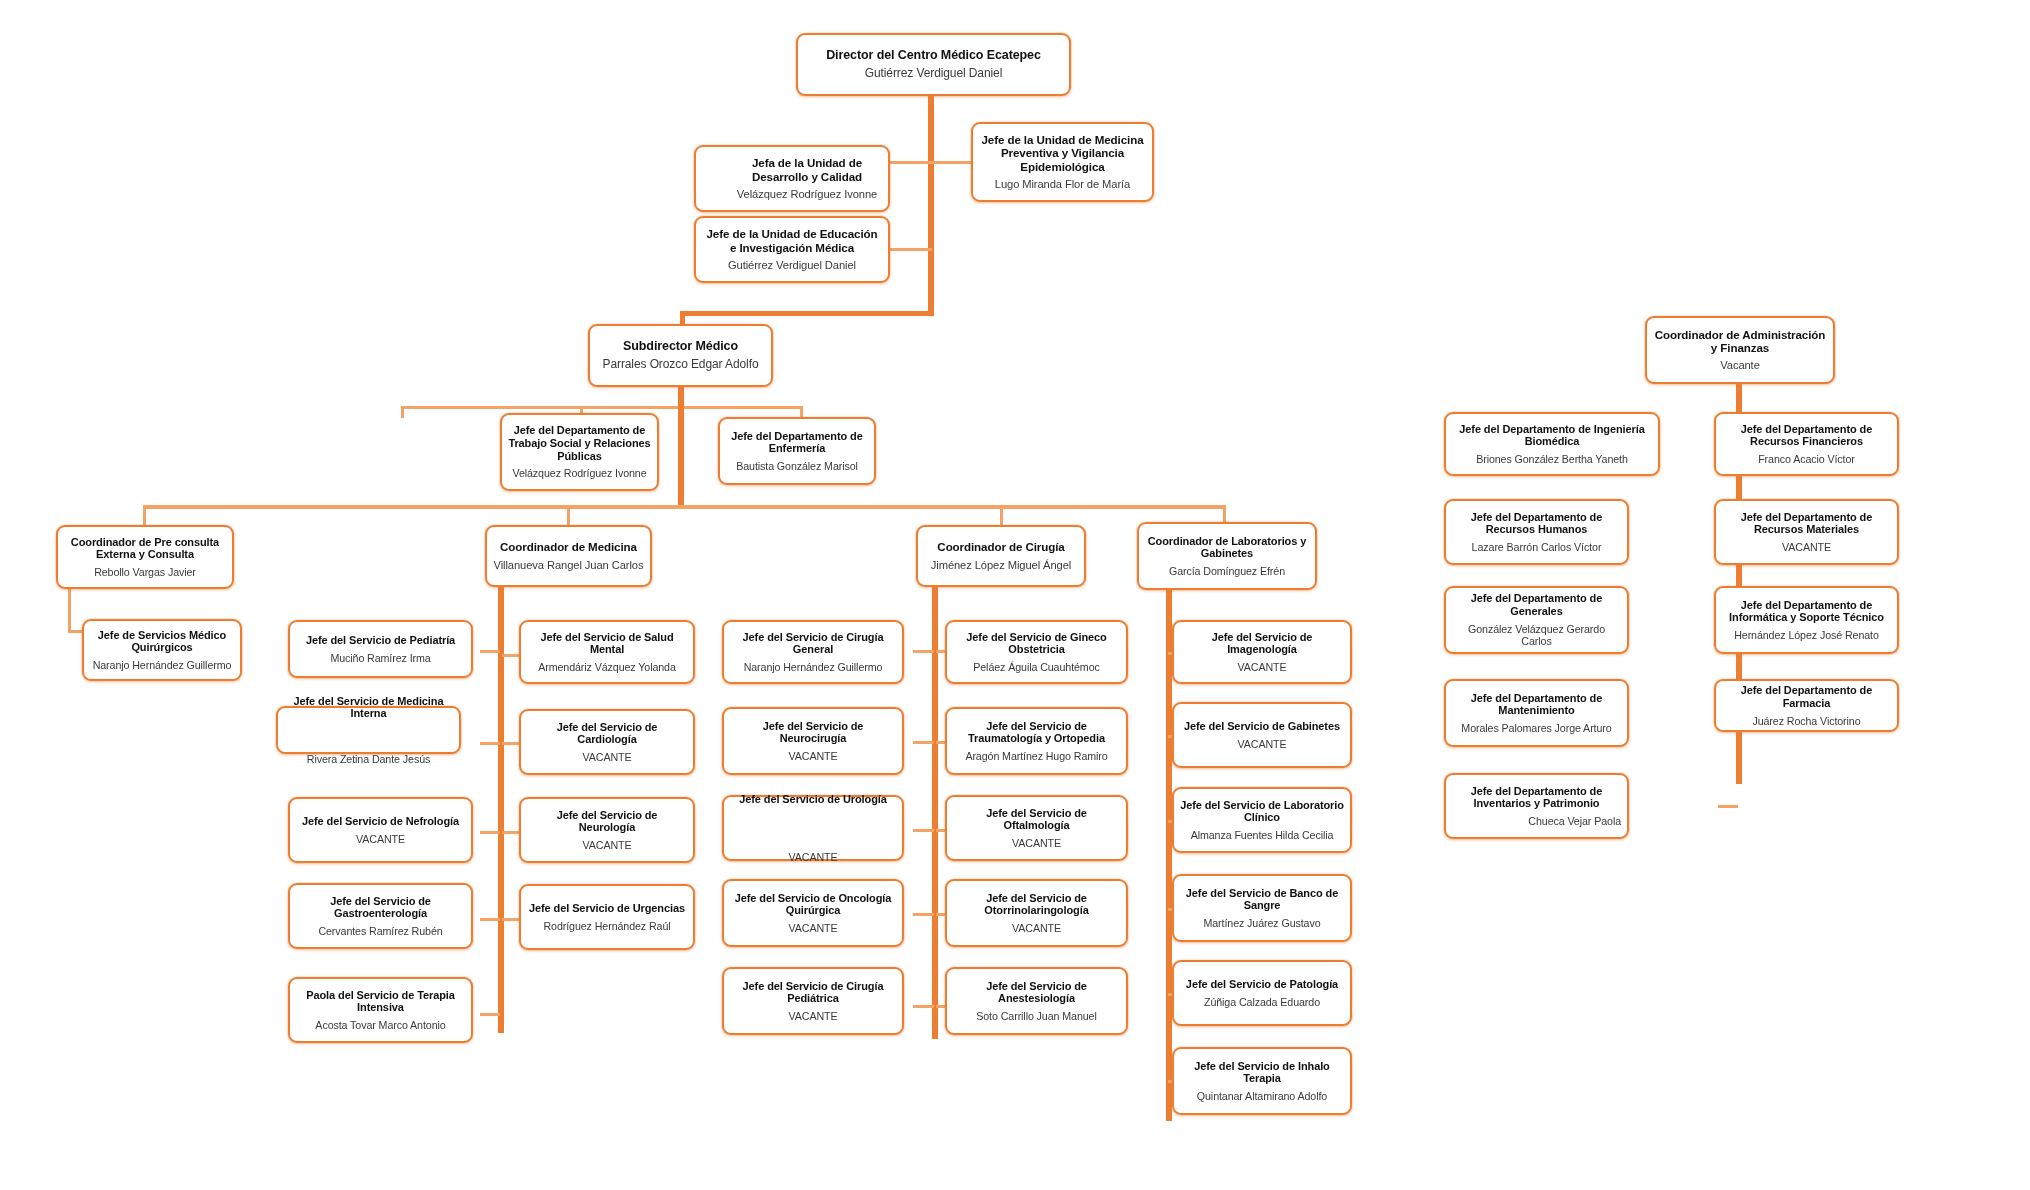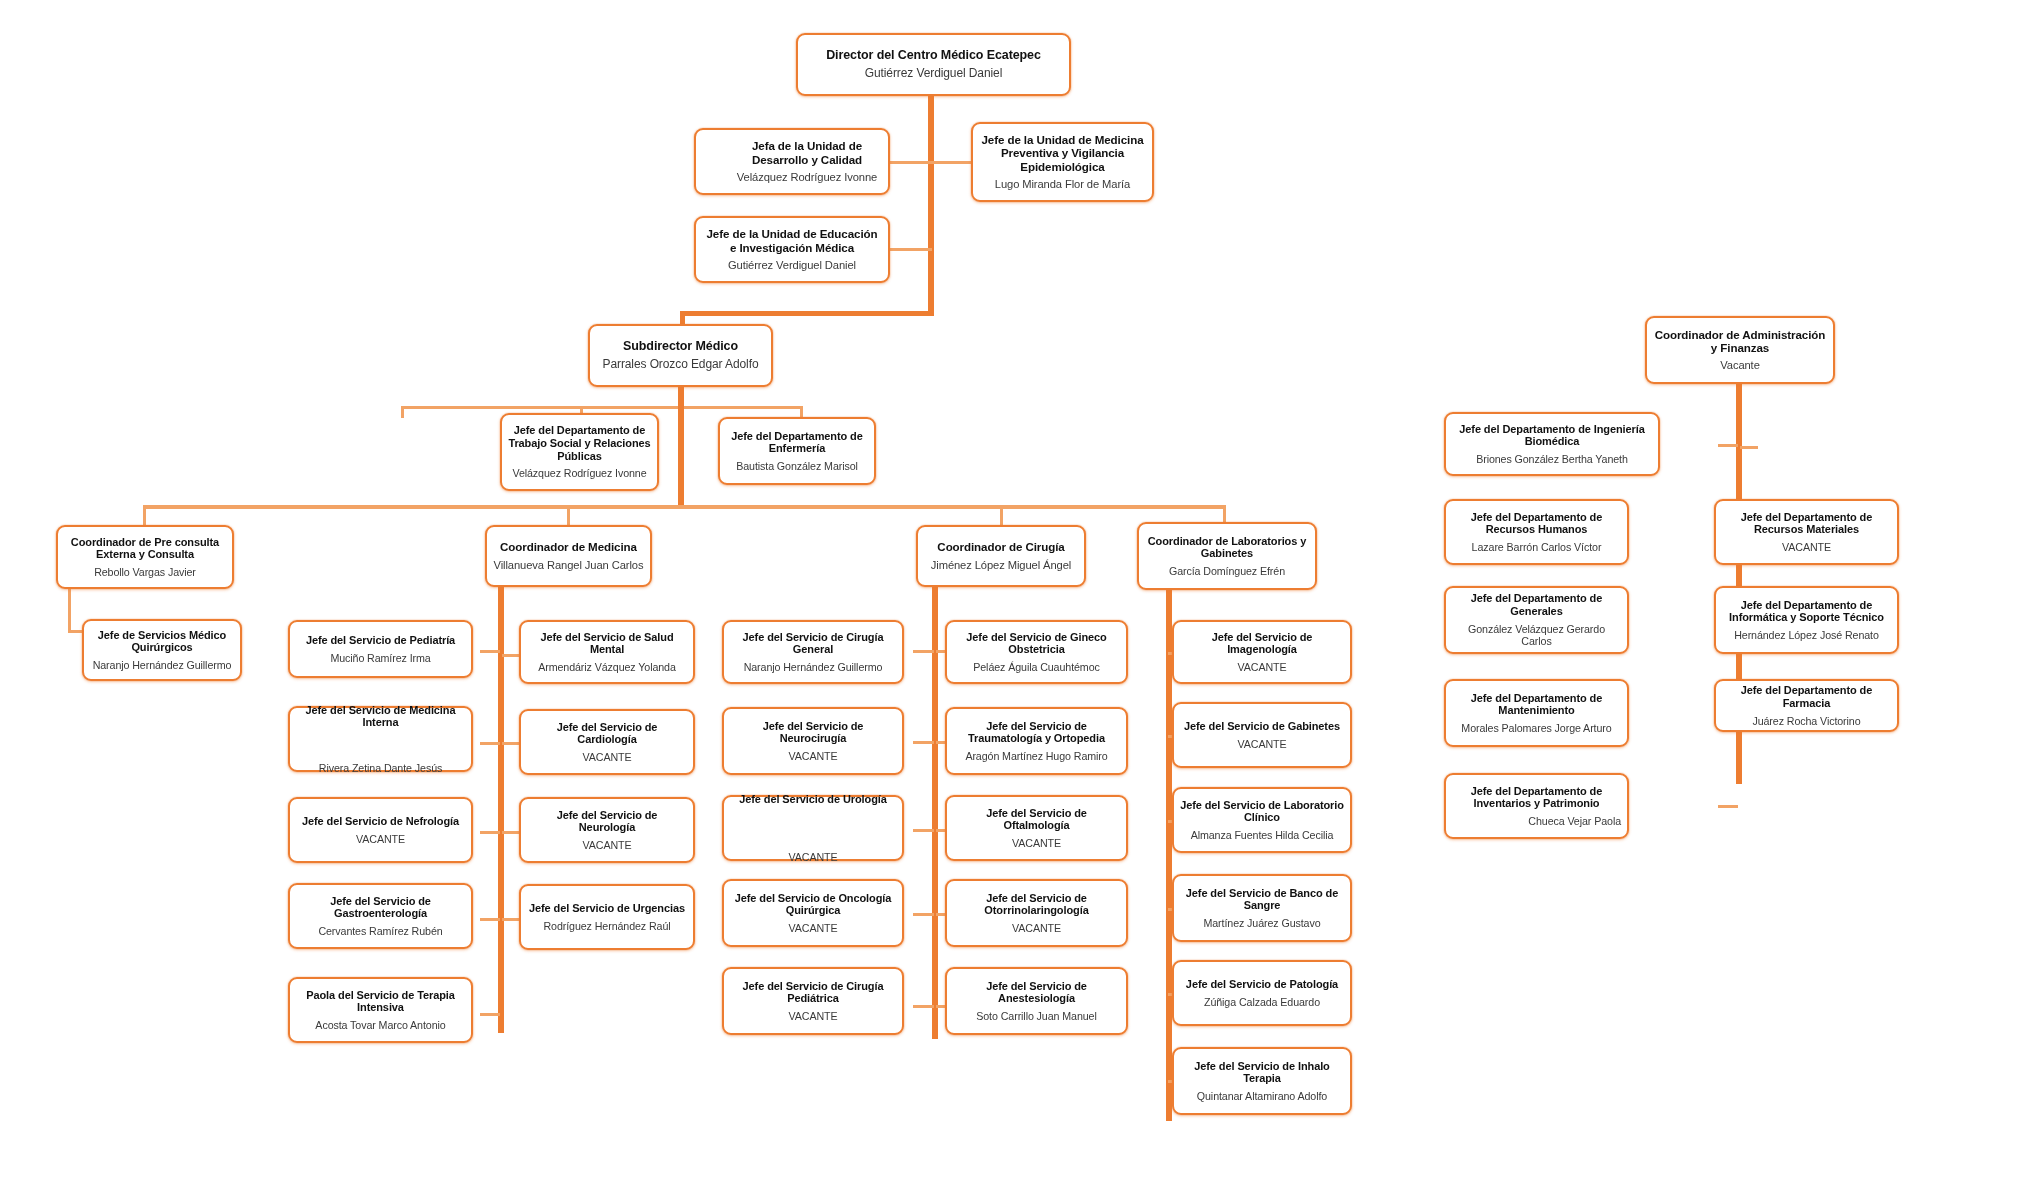--- a/index.html
+++ b/index.html
@@ -57,21 +57,21 @@
   <div class="ln thin" style="left:932px;top:161px;width:40px;height:3px;"></div>
   <div class="ln thin" style="left:886px;top:248px;width:46px;height:3px;"></div>
   <div class="ln" style="left:680px;top:311px;width:254px;height:5px;"></div>
   <div class="ln" style="left:680px;top:311px;width:5px;height:14px;"></div>
 
   <div class="node s13" style="left:796px;top:33px;width:275px;height:63px;">
     <div class="ttl">Director del Centro Médico Ecatepec</div>
     <div class="nm">Gutiérrez Verdiguel Daniel</div>
   </div>
 
-  <div class="node s12" style="left:694px;top:128px;width:196px;height:67px;padding-left:36px;">
+  <div class="node s12" style="left:694px;top:145px;width:196px;height:67px;padding-left:36px;">
     <div class="ttl">Jefa de la Unidad de Desarrollo y Calidad</div>
     <div class="nm">Velázquez Rodríguez Ivonne</div>
   </div>
 
   <div class="node s12" style="left:971px;top:122px;width:183px;height:80px;">
     <div class="ttl">Jefe de la Unidad de Medicina Preventiva y Vigilancia Epidemiológica</div>
     <div class="nm">Lugo Miranda Flor de María</div>
   </div>
 
   <div class="node s12" style="left:694px;top:216px;width:196px;height:67px;">
@@ -146,21 +146,21 @@
 
   <div class="ln thin" style="left:502px;top:654px;width:18px;height:3px;"></div>
   <div class="ln thin" style="left:502px;top:742px;width:18px;height:3px;"></div>
   <div class="ln thin" style="left:502px;top:831px;width:18px;height:3px;"></div>
   <div class="ln thin" style="left:502px;top:918px;width:18px;height:3px;"></div>
 
   <div class="node s11" style="left:288px;top:620px;width:185px;height:58px;">
     <div class="ttl">Jefe del Servicio de Pediatría</div>
     <div class="nm">Muciño Ramírez Irma</div>
   </div>
-  <div class="node s11" style="left:288px;top:706px;width:185px;height:66px;gap:28px;">
+  <div class="node s11" style="left:276px;top:706px;width:185px;height:48px;gap:28px;">
     <div class="ttl">Jefe del Servicio de Medicina Interna</div>
     <div class="nm">Rivera Zetina Dante Jesús</div>
   </div>
   <div class="node s11" style="left:288px;top:797px;width:185px;height:66px;">
     <div class="ttl">Jefe del Servicio de Nefrología</div>
     <div class="nm">VACANTE</div>
   </div>
   <div class="node s11" style="left:288px;top:883px;width:185px;height:66px;">
     <div class="ttl">Jefe del Servicio de Gastroenterología</div>
     <div class="nm">Cervantes Ramírez Rubén</div>
@@ -301,20 +301,24 @@
   </div>
   <div class="node s11" style="left:1444px;top:679px;width:185px;height:68px;">
     <div class="ttl">Jefe del Departamento de Mantenimiento</div>
     <div class="nm">Morales Palomares Jorge Arturo</div>
   </div>
   <div class="node s11" style="left:1444px;top:773px;width:185px;height:66px;align-items:flex-end;">
     <div class="ttl">Jefe del Departamento de Inventarios y Patrimonio</div>
     <div class="nm">Chueca Vejar Paola</div>
   </div>
 
+  <div class="node s11" style="left:1714px;top:412px;width:185px;height:64px;">
+    <div class="ttl">Jefe del Departamento de Recursos Financieros</div>
+    <div class="nm">Franco Acacio Víctor</div>
+  </div>
   <div class="node s11" style="left:1714px;top:499px;width:185px;height:66px;">
     <div class="ttl">Jefe del Departamento de Recursos Materiales</div>
     <div class="nm">VACANTE</div>
   </div>
   <div class="node s11" style="left:1714px;top:586px;width:185px;height:68px;">
     <div class="ttl">Jefe del Departamento de Informática y Soporte Técnico</div>
     <div class="nm">Hernández López José Renato</div>
   </div>
   <div class="node s11" style="left:1714px;top:679px;width:185px;height:53px;">
     <div class="ttl">Jefe del Departamento de Farmacia</div>

